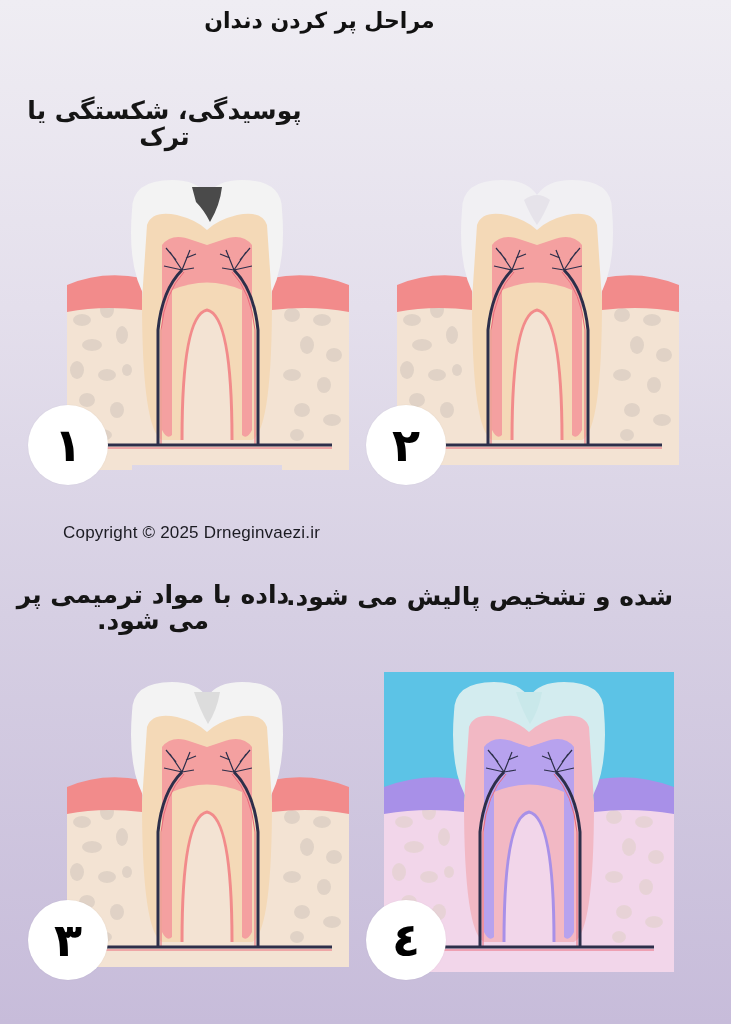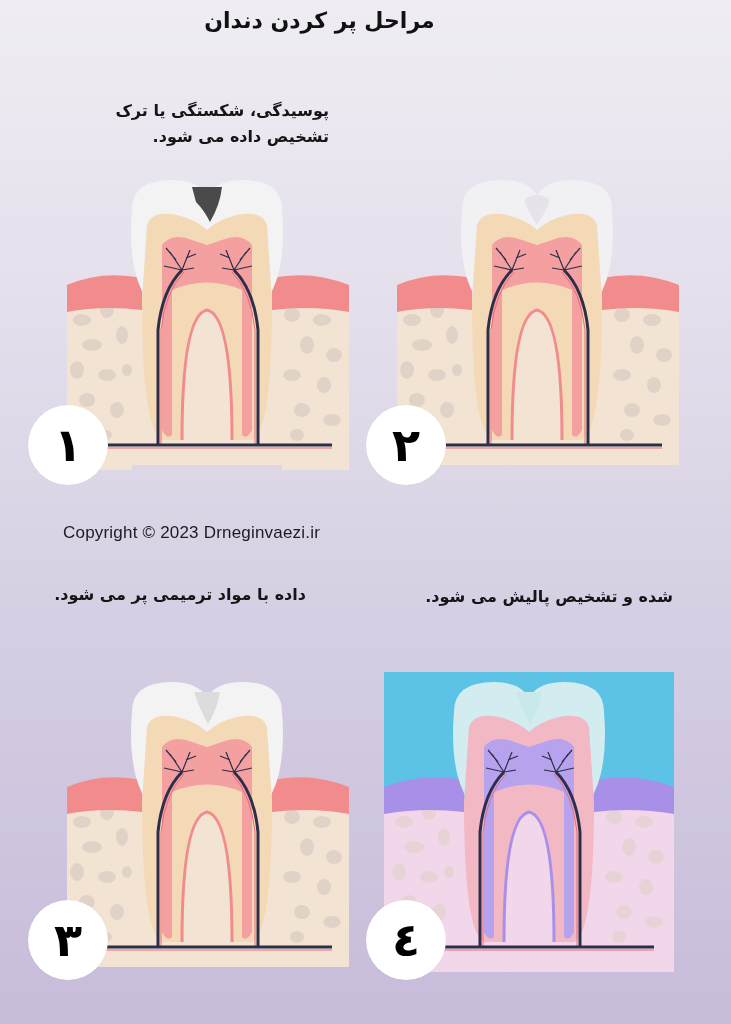--- a/index.html
+++ b/index.html
@@ -7,22 +7,22 @@
     width:731px; height:1024px; overflow:hidden; position:relative;
     background: linear-gradient(180deg, #efedf3 0%, #e4dfec 30%, #d6cfe3 60%, #c7bcda 100%);
     font-family: "DejaVu Sans", sans-serif;
     color:#111;
   }
   .title {
     position:absolute; top:8px; left:0; width:639px; text-align:center;
     font-size:22px; font-weight:bold; direction:rtl; letter-spacing:0;
   }
   .caption {
-    position:absolute; direction:rtl; text-align:right;
-    font-size:16px; font-weight:bold; line-height:26px; color:#151515;
+    position:absolute; direction:rtl; text-align:center;
+    font-size:25px; font-weight:bold; line-height:26px; color:#151515;
   }
   .panel { position:absolute; width:290px; height:300px; }
   .panel svg { position:absolute; left:0; top:0; width:290px; height:300px; }
   .num {
     position:absolute; width:80px; height:80px; border-radius:50%;
     background:#fff; display:flex; align-items:center; justify-content:center;
     font-size:46px; font-weight:bold; color:#000; direction:rtl;
     box-shadow:0 0 2px rgba(0,0,0,0.05);
   }
   .copyright {
@@ -30,21 +30,20 @@
     font-family:"Liberation Sans", sans-serif; letter-spacing:0.2px;
   }
 </style>
 </head>
 <body>
 
 <div class="title">مراحل پر کردن دندان</div>
 
 <div class="caption" style="right:402px; top:98px;">
   <div>پوسیدگی، شکستگی یا ترک</div>
-  <div>تشخیص داده می شود.</div>
 </div>
 <div class="caption" style="right:56px; top:98px;">
 </div>
 <div class="caption" style="right:425px; top:582px;">
   <div>داده با مواد ترمیمی پر می شود.</div>
 </div>
 <div class="caption" style="right:58px; top:584px;">
   <div>شده و تشخیص پالیش می شود.</div>
 </div>
 
@@ -162,13 +161,13 @@
     <use href="#nerves"></use>
     <path d="M132 20 L158 20 Q155 38 146 52 Q138 38 132 20Z" fill="#c9e8ea"></path>
   </svg>
 </div>
 
 <div class="num" style="left:28px; top:405px;">۱</div>
 <div class="num" style="left:366px; top:405px;">۲</div>
 <div class="num" style="left:28px; top:900px;">۳</div>
 <div class="num" style="left:366px; top:900px;">٤</div>
 
-<div class="copyright">Copyright © 2023 Drneginvaezi.ir</div>
+<div class="copyright">Copyright © 2025 Drneginvaezi.ir</div>
 
 </body></html>

